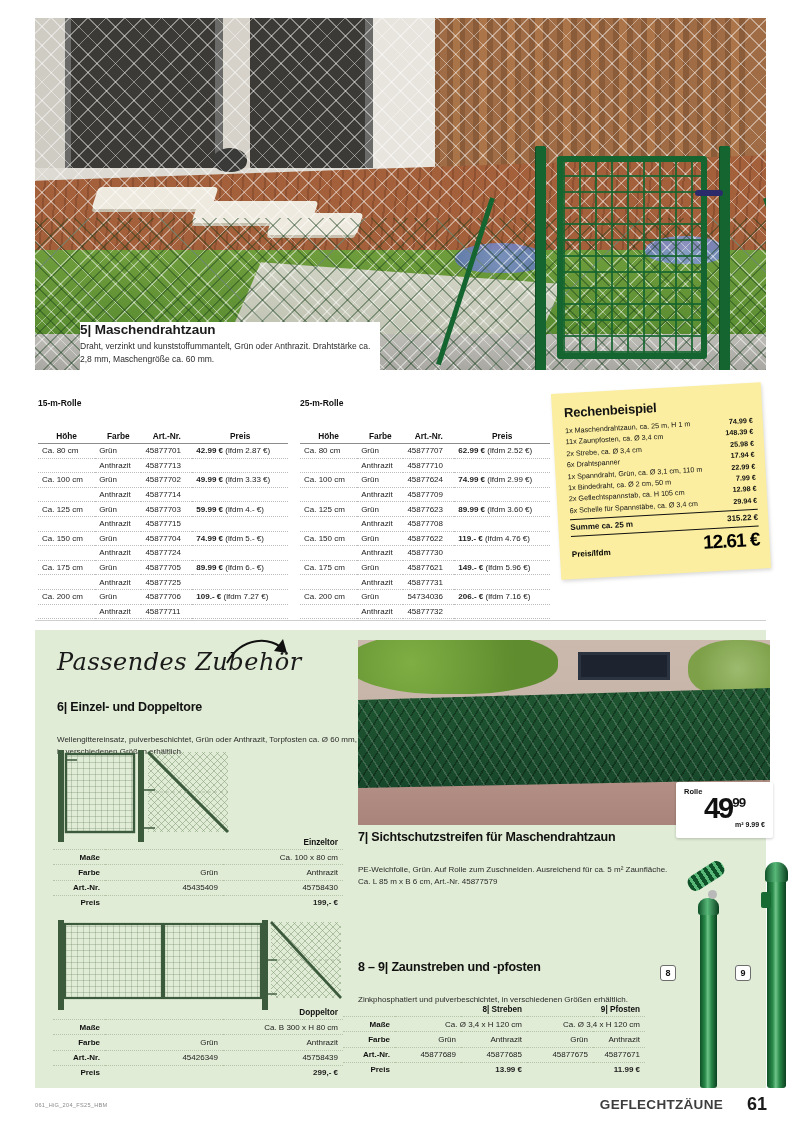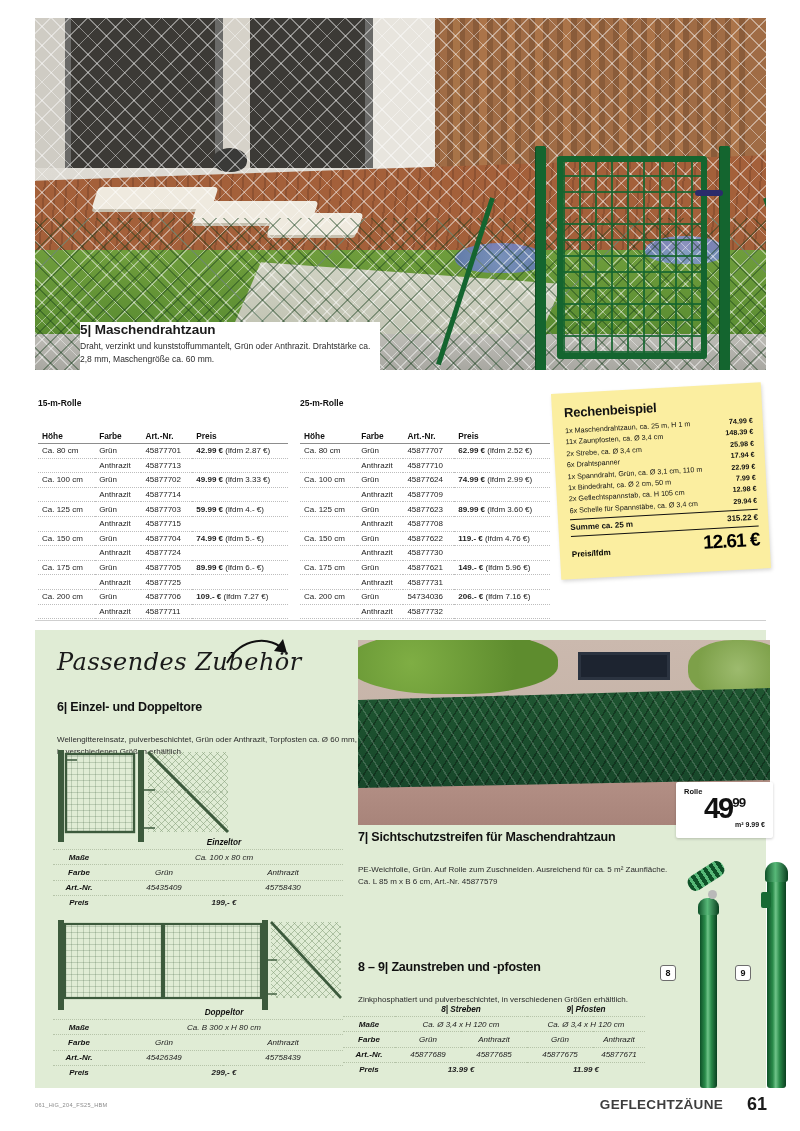--- a/index.html
+++ b/index.html
@@ -117,21 +117,21 @@
     border-radius:3px; box-shadow:0 1px 3px rgba(0,0,0,.18); }
   #badge-4299 .big { font-size:31px; }
   #badge-4999 { left:676px; top:782px; width:97px; height:56px; padding:5px 8px 4px 8px;
     border-radius:2px; box-shadow:0 1px 3px rgba(0,0,0,.2); }
   #badge-4999 .big { font-size:29px; }
 
   
   .tbl-wrap { position:absolute; }
   .tbl-cap { font-size:8.5px; font-weight:bold; color:#111; margin-bottom:20px; }
   table.pt { border-collapse:collapse; width:100%; font-size:8px; color:#222; }
-  table.pt th { text-align:left; font-weight:bold; font-size:8.3px; color:#111;
+  table.pt th { text-align:center; font-weight:bold; font-size:8.3px; color:#111;
     padding:2.5px 4px; border-bottom:1px solid #9a9a9a; }
   table.pt td { padding:2.3px 4px; border-bottom:1px dotted #bdbdbd; vertical-align:top; }
   table.pt tr.grp td { border-top:1px dotted #bdbdbd; }
   table.pt td.price b { font-weight:bold; }
   table.pt td.price span { font-weight:normal; }
   .hdrrow th { border-bottom:1px solid #8d8d8d !important; }
 
   
   .calcbox { position:absolute; left:556px; top:388px; width:210px; height:186px;
     background:#fbeea0; transform:rotate(-3.2deg); box-shadow:1px 2px 4px rgba(0,0,0,.15);
@@ -150,22 +150,22 @@
   .calcbox .finamt { font-size:19px; font-weight:bold; letter-spacing:-1px; line-height:1; }
 
   
   .greenpanel { position:absolute; left:35px; top:630px; width:731px; height:458px; background:#e0ecd5; }
   .script { font-family:"DejaVu Serif", serif; font-style:italic; font-size:24px;
     color:#1a1a1a; letter-spacing:.5px; }
   .sec-ttl { font-size:12.5px; font-weight:bold; color:#111; letter-spacing:-.2px; }
   .sec-sub { font-size:8px; color:#2b2b2b; line-height:12px; margin-top:20px; }
 
   table.gt { border-collapse:collapse; width:100%; font-size:8px; color:#222; }
-  table.gt td, table.gt th { padding:2.6px 5px; border-bottom:1px dotted #b6c4a9; text-align:center;
-    vertical-align:top;font-style:italic; }
+  table.gt td, table.gt th { padding:2.6px 5px; border-bottom:1px dotted #b6c4a9; text-align:right;
+    vertical-align:top; }
   table.gt th { font-weight:bold; color:#111; font-size:8.2px; }
   table.gt td.lab { font-weight:bold; color:#111; width:52px; }
   table.gt tr:last-child td { border-bottom:none; }
 
   
   .photo7 { position:absolute; left:358px; top:640px; width:412px; height:185px; overflow:hidden; }
   .p7-wall { position:absolute; inset:0; background:linear-gradient(180deg,#cbb9ae 0%,#c0ada1 100%); }
   .p7-window { position:absolute; left:220px; top:12px; width:92px; height:28px;
     background:#1d2430; border:3px solid #2b3340; }
   .p7-hedge { position:absolute; left:-10px; top:-8px; width:210px; height:62px;

